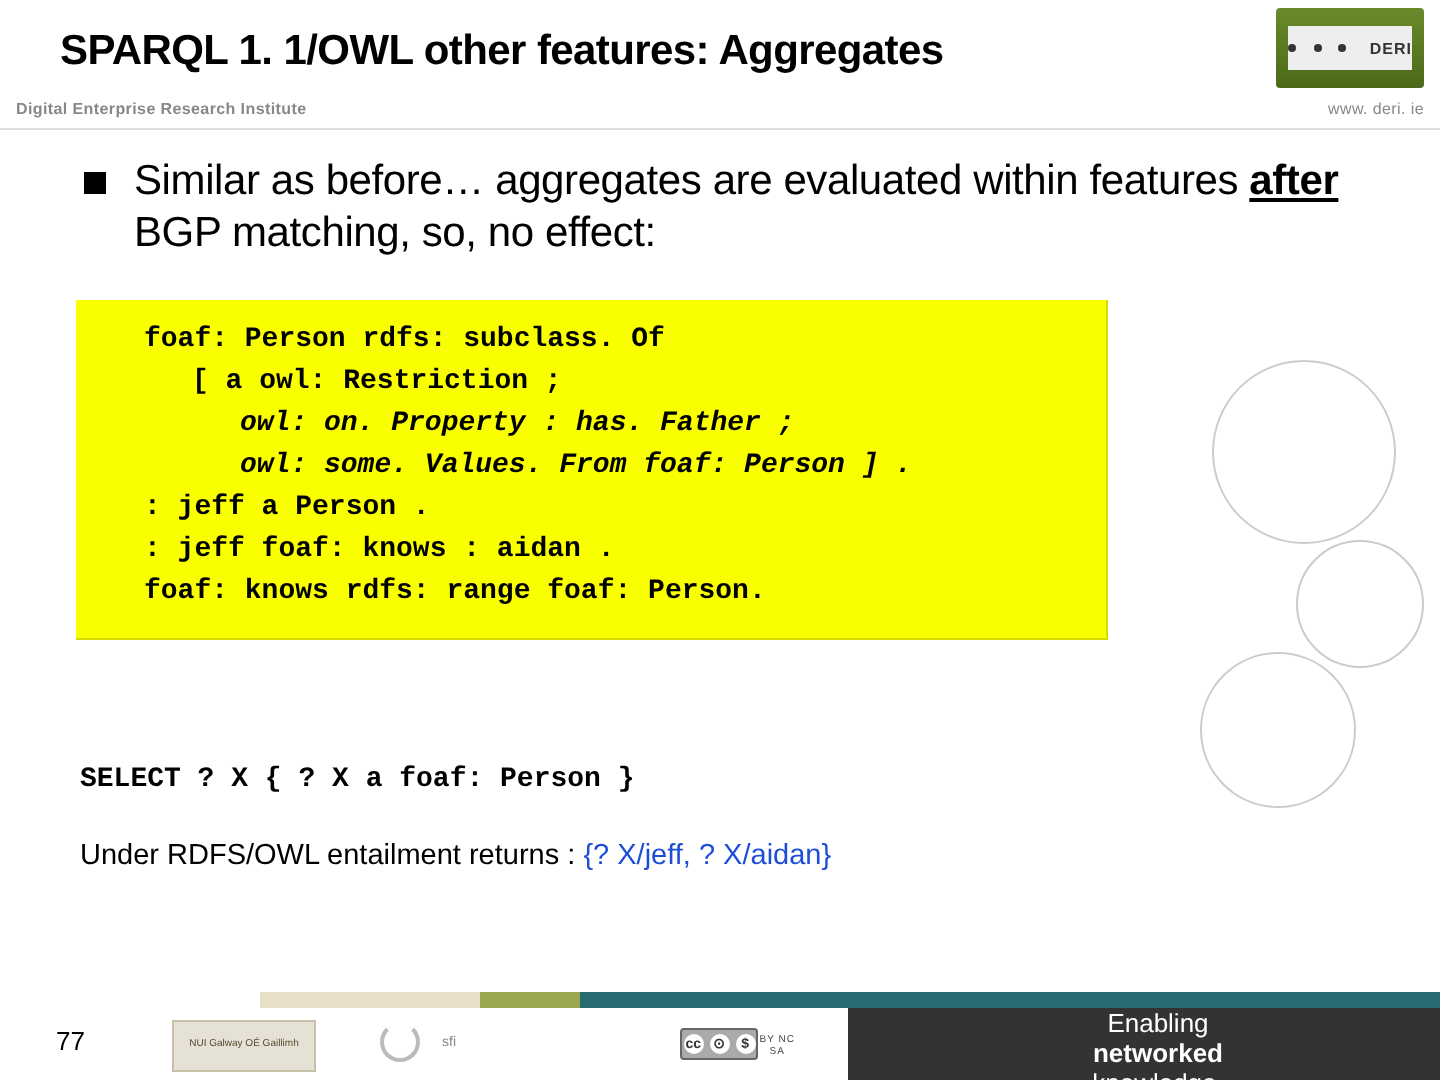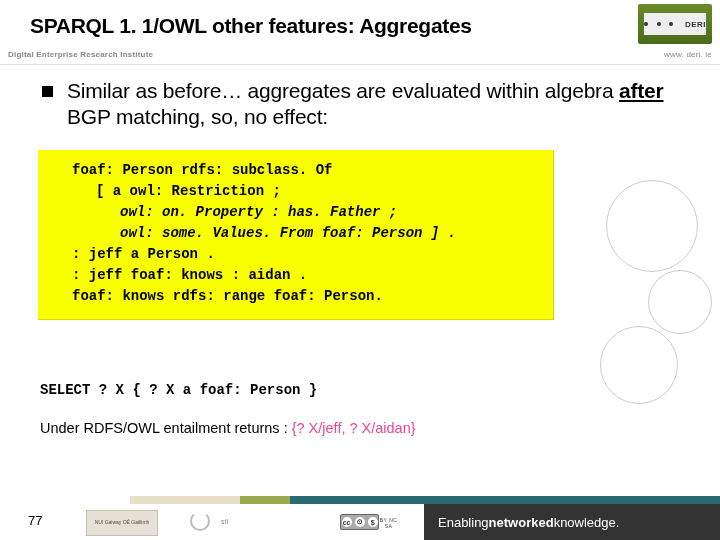--- a/index.html
+++ b/index.html
@@ -23,27 +23,27 @@
   .code-line { white-space: pre; }
   .ind1 { padding-left: 26px; }
   .ind2 { padding-left: 50px; }
   .ind3 { padding-left: 74px; font-style: italic; }
   .circ { position: absolute; border: 1px solid #ccc; border-radius: 50%; }
   .c1 { top: 180px; right: 22px; width: 92px; height: 92px; }
   .c2 { top: 270px; right: 8px; width: 64px; height: 64px; }
   .c3 { top: 326px; right: 42px; width: 78px; height: 78px; }
   .query { position: absolute; top: 382px; left: 40px; font-family: "Courier New", monospace; font-size: 14px; font-weight: bold; color: #000; white-space: pre; }
   .result { position: absolute; top: 420px; left: 40px; font-size: 14.5px; color: #000; }
-  .resbind { color: #ec4899; }
+  .resbind { color: #1d4ed8; }
   .footer { position: absolute; bottom: 0; left: 0; right: 0; height: 42px; }
   .fbar { position: absolute; bottom: 36px; left: 130px; right: 0; height: 8px; display: flex; }
   .fb1 { flex: 0 0 110px; background: #e8dfc8; }
   .fb2 { flex: 0 0 50px; background: #9aa94f; }
   .fb3 { flex: 1; background: #2a6a72; }
-  .dark { position: absolute; bottom: 0; right: 0; width: 296px; height: 36px; background: #333; color: #fff; display: flex; align-items: center; padding-left: 14px; font-size: 13px; }
+  .dark { position: absolute; bottom: 0; right: 0; width: 296px; height: 36px; background: #333; color: #fff; display: flex; align-items: center; padding-left: 14px; font-size: 13px; flex-direction: column; }
   .en-net { color: #ffffff; font-weight: bold; }
   .pagenum { position: absolute; bottom: 12px; left: 28px; font-size: 13px; color: #000; }
   .flogo { position: absolute; bottom: 4px; display: flex; align-items: center; justify-content: center; }
   .flogo.nui { left: 86px; width: 72px; height: 26px; background: #e6e1d7; border: 1px solid #c8bfa8; font-size: 5px; color: #5a4a2a; text-align: center; line-height: 1.1; }
   .flogo.sfi { left: 178px; width: 50px; height: 30px; color: #888; font-size: 7px; text-align: center; }
   .sfi-swirl { width: 20px; height: 20px; border: 2px solid #bbb; border-top-color: transparent; border-radius: 50%; margin: 0 auto 1px; }
   .flogo.cc { left: 340px; bottom: 6px; width: 58px; height: 24px; }
   .cc-box { width: 56px; height: 16px; background: #aaa; border: 1px solid #666; border-radius: 2px; display: flex; align-items: center; justify-content: center; gap: 3px; }
   .cc-c { width: 10px; height: 10px; border-radius: 50%; background: #fff; font-size: 7px; display: flex; align-items: center; justify-content: center; color: #333; font-weight: bold;}
   .cc-label { font-size: 5px; color: #444; text-align: center; margin-top: 1px; letter-spacing: 0.5px;}
@@ -65,21 +65,21 @@
     </div>
   </div>
   <div class="inst">Digital Enterprise Research Institute</div>
   <div class="url">www. deri. ie</div>
   <div class="sepline"></div>
 
   <div class="body">
     <div class="bullet-row">
       <div class="sq"></div>
       <div class="bullet-text">
-        <span>Similar as before… aggregates are evaluated within algebra </span><span class="after">after</span><span> BGP matching, so, no effect:</span>
+        <span>Similar as before… aggregates are evaluated within features </span><span class="after">after</span><span> BGP matching, so, no effect:</span>
       </div>
     </div>
   </div>
 
   <div class="code-box">
     <div class="code-line ind1">foaf: Person rdfs: subclass. Of</div>
     <div class="code-line ind2">[ a owl: Restriction ;</div>
     <div class="code-line ind3">owl: on. Property : has. Father ;</div>
     <div class="code-line ind3">owl: some. Values. From foaf: Person ] .</div>
     <div class="code-line ind1">: jeff a Person .</div>

